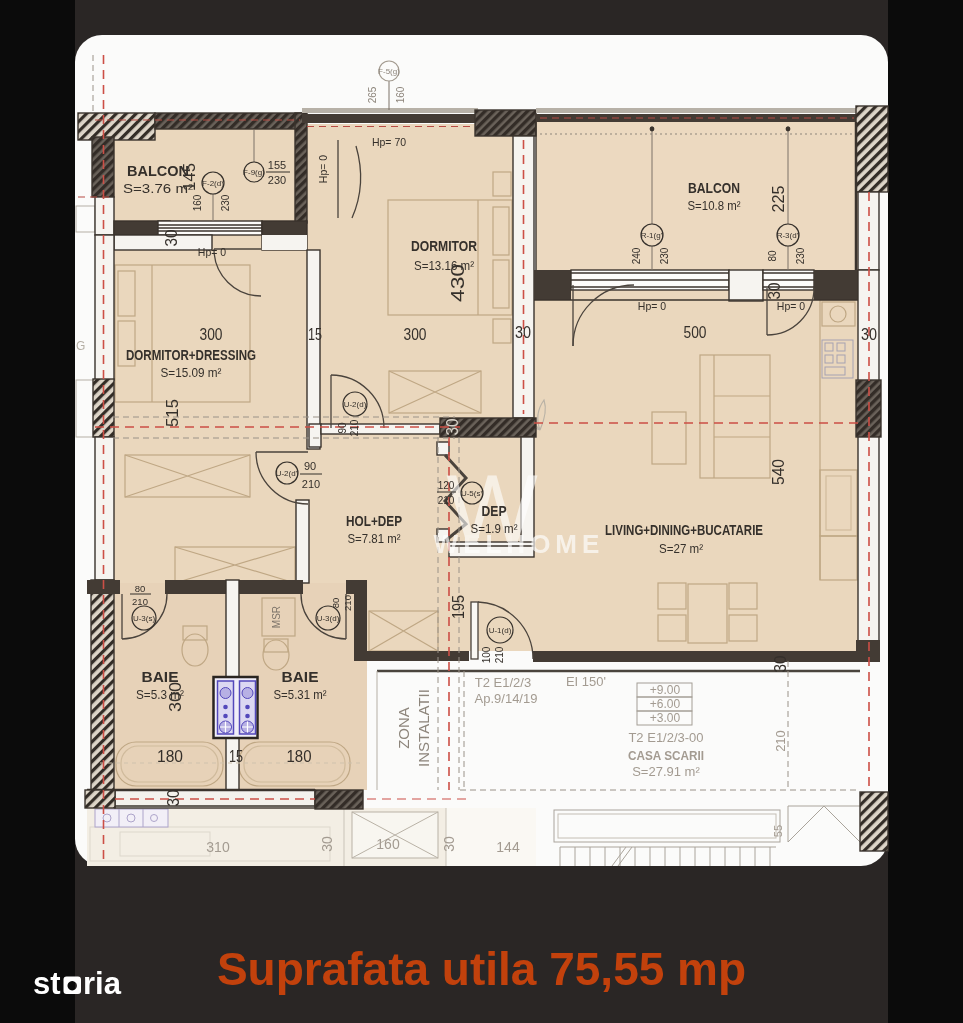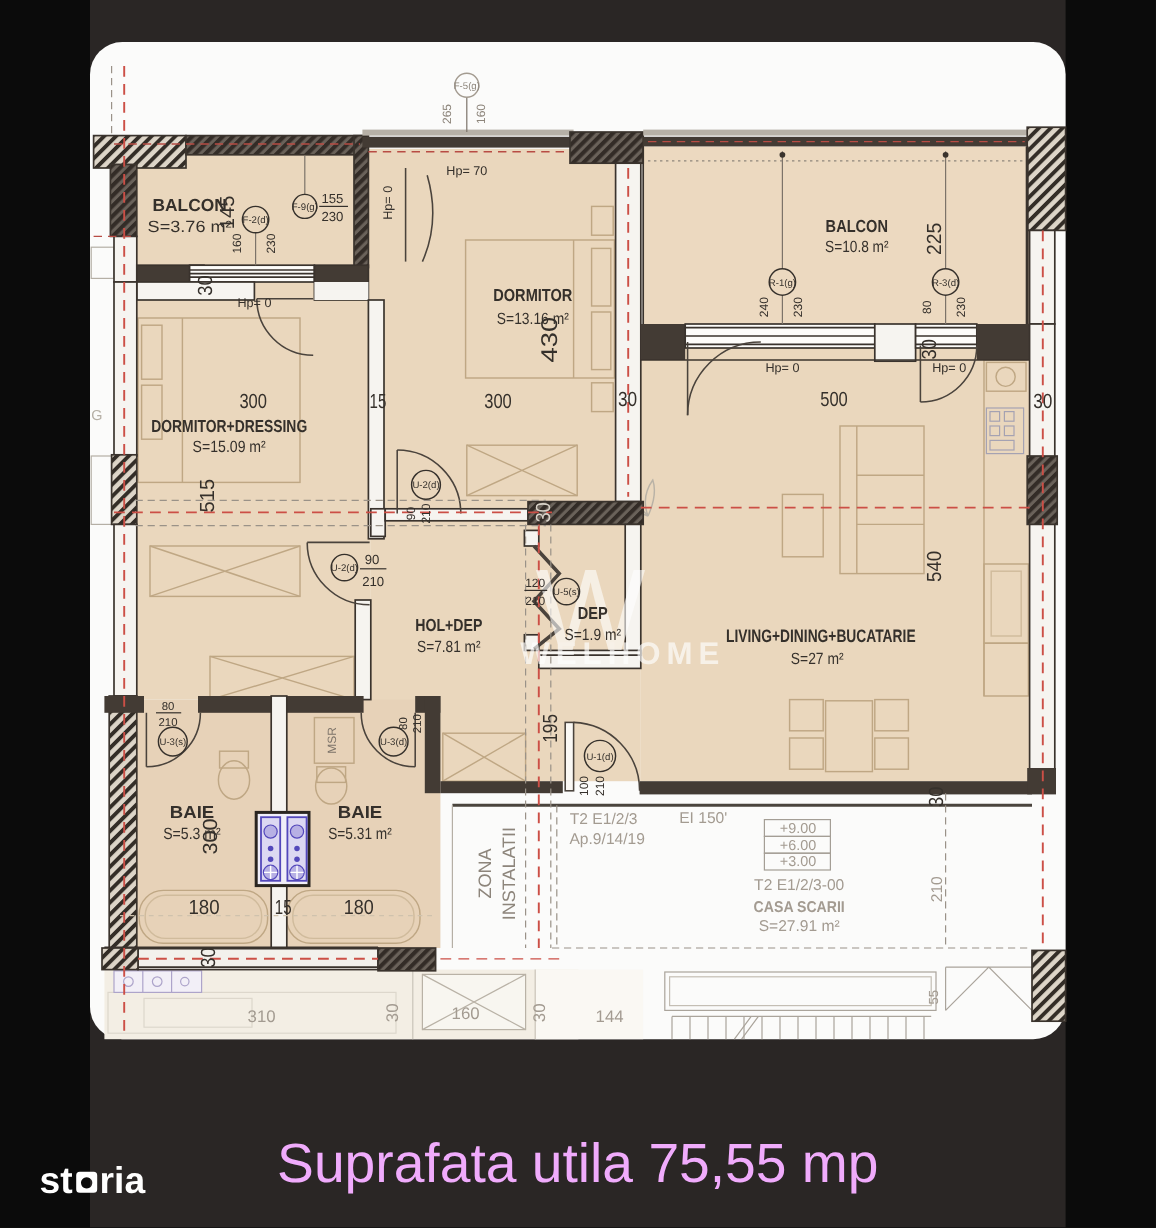--- a/index.html
+++ b/index.html
@@ -635,14 +635,14 @@
 <g fill="#ffffff">
 <text x="33" y="994" font-size="31" font-weight="bold">st</text>
 <path fill-rule="evenodd" d="M66.5 976.5 h11.5 a3 3 0 0 1 3 3 v11.5 a3 3 0 0 1 -3 3 h-11.5 a3 3 0 0 1 -3 -3 v-11.5 a3 3 0 0 1 3 -3 Z M72.2 981 a4.7 4.7 0 1 0 0.01 0 Z"></path>
 <text x="83" y="994" font-size="31" font-weight="bold">ria</text>
 </g>
 
 <text x="76" y="350" font-size="12" fill="#b5afa5">G</text>
 </g>
 </svg>
 
-<div style="position:absolute;left:0;top:942px;width:963px;text-align:center;color:#f0abfc;font-size:46px;font-weight:normal;letter-spacing:0px">Suprafata utila 75,55 mp</div>
+<div style="position:absolute;left:0;top:942px;width:963px;text-align:center;color:#c2410c;font-size:46px;font-weight:bold;letter-spacing:0px">Suprafata utila 75,55 mp</div>
 
 </div>
 </body></html>

